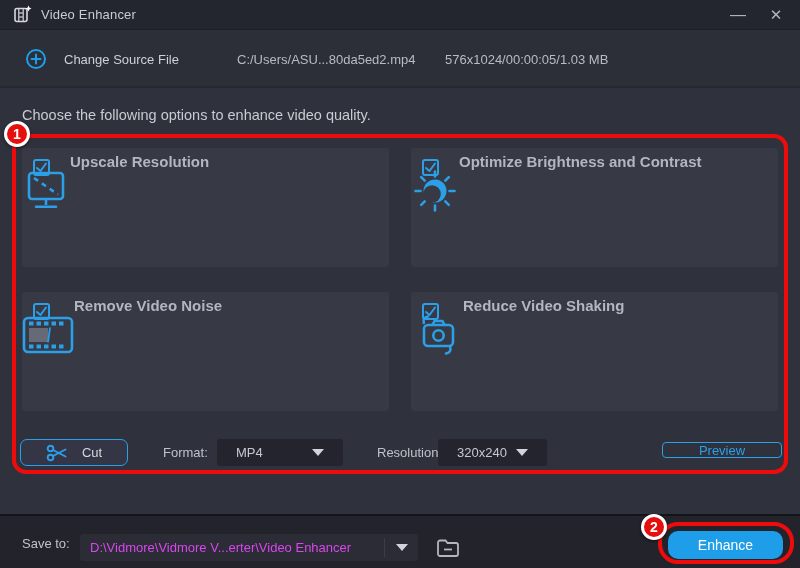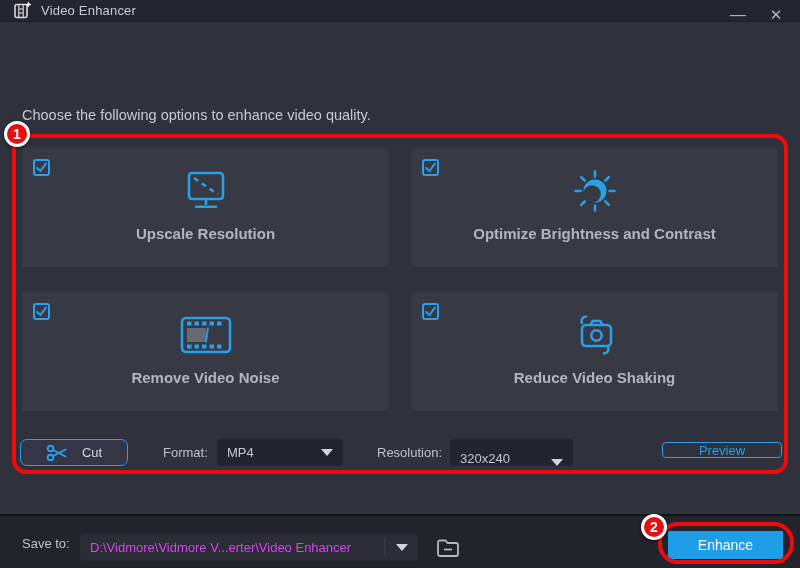--- a/index.html
+++ b/index.html
@@ -3,21 +3,21 @@
 <meta charset="utf-8">
 <style>
   * { margin:0; padding:0; box-sizing:border-box; }
   body { background:#111; font-family:"Liberation Sans", sans-serif; }
   .window {
     position:relative; width:800px; height:568px; overflow:hidden;
     background:#2f313c; color:#c5c7ce;
   }
   
   .titlebar {
-    position:absolute; top:0; left:0; width:800px; height:22px;
+    position:absolute; top:0; left:0; width:800px; height:30px;
     background:#24262f; border-bottom:1px solid #1d1f27;
     display:flex; align-items:center;
   }
   .app-icon { margin-left:12px; width:20px; height:20px; display:flex; align-items:center; justify-content:center; }
   .titlebar .title { margin-left:9px; font-size:13px; color:#c9cbd2; letter-spacing:.2px; }
   .winbtn {
     position:absolute; top:0; height:30px; width:32px; display:flex;
     align-items:center; justify-content:center; color:#b4b6bf; font-size:14px; cursor:default;
   }
   .winbtn.min { right:46px; font-size:16px; }
@@ -34,21 +34,21 @@
   
   .heading { position:absolute; left:22px; top:107px; font-size:14.5px; color:#c9cbd2; }
   
   .red-panel {
     position:absolute; left:12px; top:134px; width:776px; height:340px;
     border:4px solid #ee0b0b; border-radius:14px; pointer-events:none; z-index:5;
   }
   
   .card {
     position:absolute; width:367px; height:119px; background:#373944; border-radius:3px;
-    display:flex; flex-direction:column; align-items:center; cursor:pointer;
+    display:flex; flex-direction:row; cursor:pointer;
   }
   .card.c1 { left:22px;  top:148px; }
   .card.c2 { left:411px; top:148px; }
   .card.c3 { left:22px;  top:292px; }
   .card.c4 { left:411px; top:292px; }
   .checkbox {
     position:absolute; left:11px; top:11px; width:17px; height:17px;
     border:2px solid #2b9fe8; border-radius:3px; background:transparent;
     display:flex; align-items:center; justify-content:center; cursor:pointer;
   }
@@ -59,24 +59,24 @@
     position:absolute; left:20px; top:439px; width:108px; height:27px;
     background:#343646; border:1px solid #2b9fe8; border-radius:7px;
     display:flex; align-items:center; justify-content:center; gap:14px; cursor:pointer;
   }
   .cut-button .label { font-size:13px; color:#d6d8dd; }
   .ctrl-label { position:absolute; top:439px; height:27px; display:flex; align-items:center; font-size:13px; color:#c0c2ca; }
   .ctrl-label.format { left:163px; }
   .ctrl-label.resolution { left:377px; }
   .dropdown {
     position:absolute; top:439px; height:27px; background:#23242d; border-radius:3px;
-    display:flex; align-items:center; padding:0 10px; font-size:13px; color:#c6c8d0; cursor:pointer;
+    display:flex; align-items:center; padding:0 19px; font-size:13px; color:#c6c8d0; cursor:pointer;
   }
   .dropdown.format-dd { left:217px; width:126px; }
-  .dropdown.resolution-dd { left:450px; width:123px;align-items:flex-end; }
+  .dropdown.resolution-dd { left:438px; width:109px; }
   .dropdown .dd-value { flex:1; }
   .tri-down {
     width:0; height:0; border-left:6px solid transparent; border-right:6px solid transparent;
     border-top:7px solid #d2d4da;
   }
   .preview-button {
     position:absolute; left:662px; top:442px; width:120px; height:16px;
     background:transparent; border:1px solid #2b9fe8; border-radius:4px;
     display:flex; align-items:center; justify-content:center;
     font-size:13px; color:#2b9fe8; cursor:pointer;
@@ -90,21 +90,21 @@
   .save-field {
     position:absolute; left:80px; top:18px; width:338px; height:27px;
     background:#2b2c35; border-radius:3px; display:flex; align-items:center; cursor:pointer;
   }
   .save-field .path { flex:1; padding:0 10px; font-size:13px; color:#d946ef; white-space:nowrap; overflow:hidden; }
   .save-field .sep { width:1px; height:19px; background:#3c3d47; }
   .save-field .dd-btn { width:33px; display:flex; align-items:center; justify-content:center; }
   .folder-button { position:absolute; left:433px; top:19px; width:30px; height:26px; display:flex; align-items:center; justify-content:center; cursor:pointer; }
   .enhance-button {
     position:absolute; left:668px; top:531px; width:115px; height:28px;
-    background:#1e9ee9; border:none; border-radius:1px;
+    background:#1e9ee9; border:none; border-radius:10px;
     font-size:14px; color:#ffffff; font-family:"Liberation Sans", sans-serif;
     display:flex; align-items:center; justify-content:center; cursor:pointer; z-index:4;
   }
   .red-oval {
     position:absolute; left:658px; top:522px; width:136px; height:42px;
     border:4px solid #ee0b0b; border-radius:20px; pointer-events:none; z-index:6;
   }
   
   .badge {
     position:absolute; width:26px; height:26px; border-radius:50%;
@@ -130,20 +130,34 @@
         <line x1="6.2" y1="8" x2="9.8" y2="8" stroke="#d6d8dd" stroke-width="1.2"></line>
         <line x1="6.2" y1="12" x2="9.8" y2="12" stroke="#d6d8dd" stroke-width="1.2"></line>
         <path d="M15.5 0.5 L16.4 2.6 L18.5 3.5 L16.4 4.4 L15.5 6.5 L14.6 4.4 L12.5 3.5 L14.6 2.6 Z" fill="#ffffff"></path>
       </svg>
     </span>
     <span class="title">Video Enhancer</span>
     <span class="winbtn min">—</span>
     <span class="winbtn close">✕</span>
   </div>
 
+  <div class="sourcebar">
+    <div class="change-source">
+      <span>
+        <svg width="22" height="22" viewBox="0 0 22 22" fill="none">
+          <circle cx="11" cy="11" r="9" stroke="#1e9ee9" stroke-width="2"></circle>
+          <line x1="11" y1="6.5" x2="11" y2="15.5" stroke="#1e9ee9" stroke-width="2" stroke-linecap="round"></line>
+          <line x1="6.5" y1="11" x2="15.5" y2="11" stroke="#1e9ee9" stroke-width="2" stroke-linecap="round"></line>
+        </svg>
+      </span>
+      <span class="label">Change Source File</span>
+    </div>
+    <span class="file-path">C:/Users/ASU...80da5ed2.mp4</span>
+    <span class="file-info">576x1024/00:00:05/1.03 MB</span>
+  </div>
 
   <div class="heading">Choose the following options to enhance video quality.</div>
 
   <div class="card c1">
     <span class="checkbox">
       <svg width="13" height="13" viewBox="0 0 13 13" fill="none">
         <polyline points="2,7 5.5,10 11,2.5" stroke="#2b9fe8" stroke-width="2" fill="none" stroke-linecap="round" stroke-linejoin="round"></polyline>
       </svg>
     </span>
     <span class="icon-wrap">

